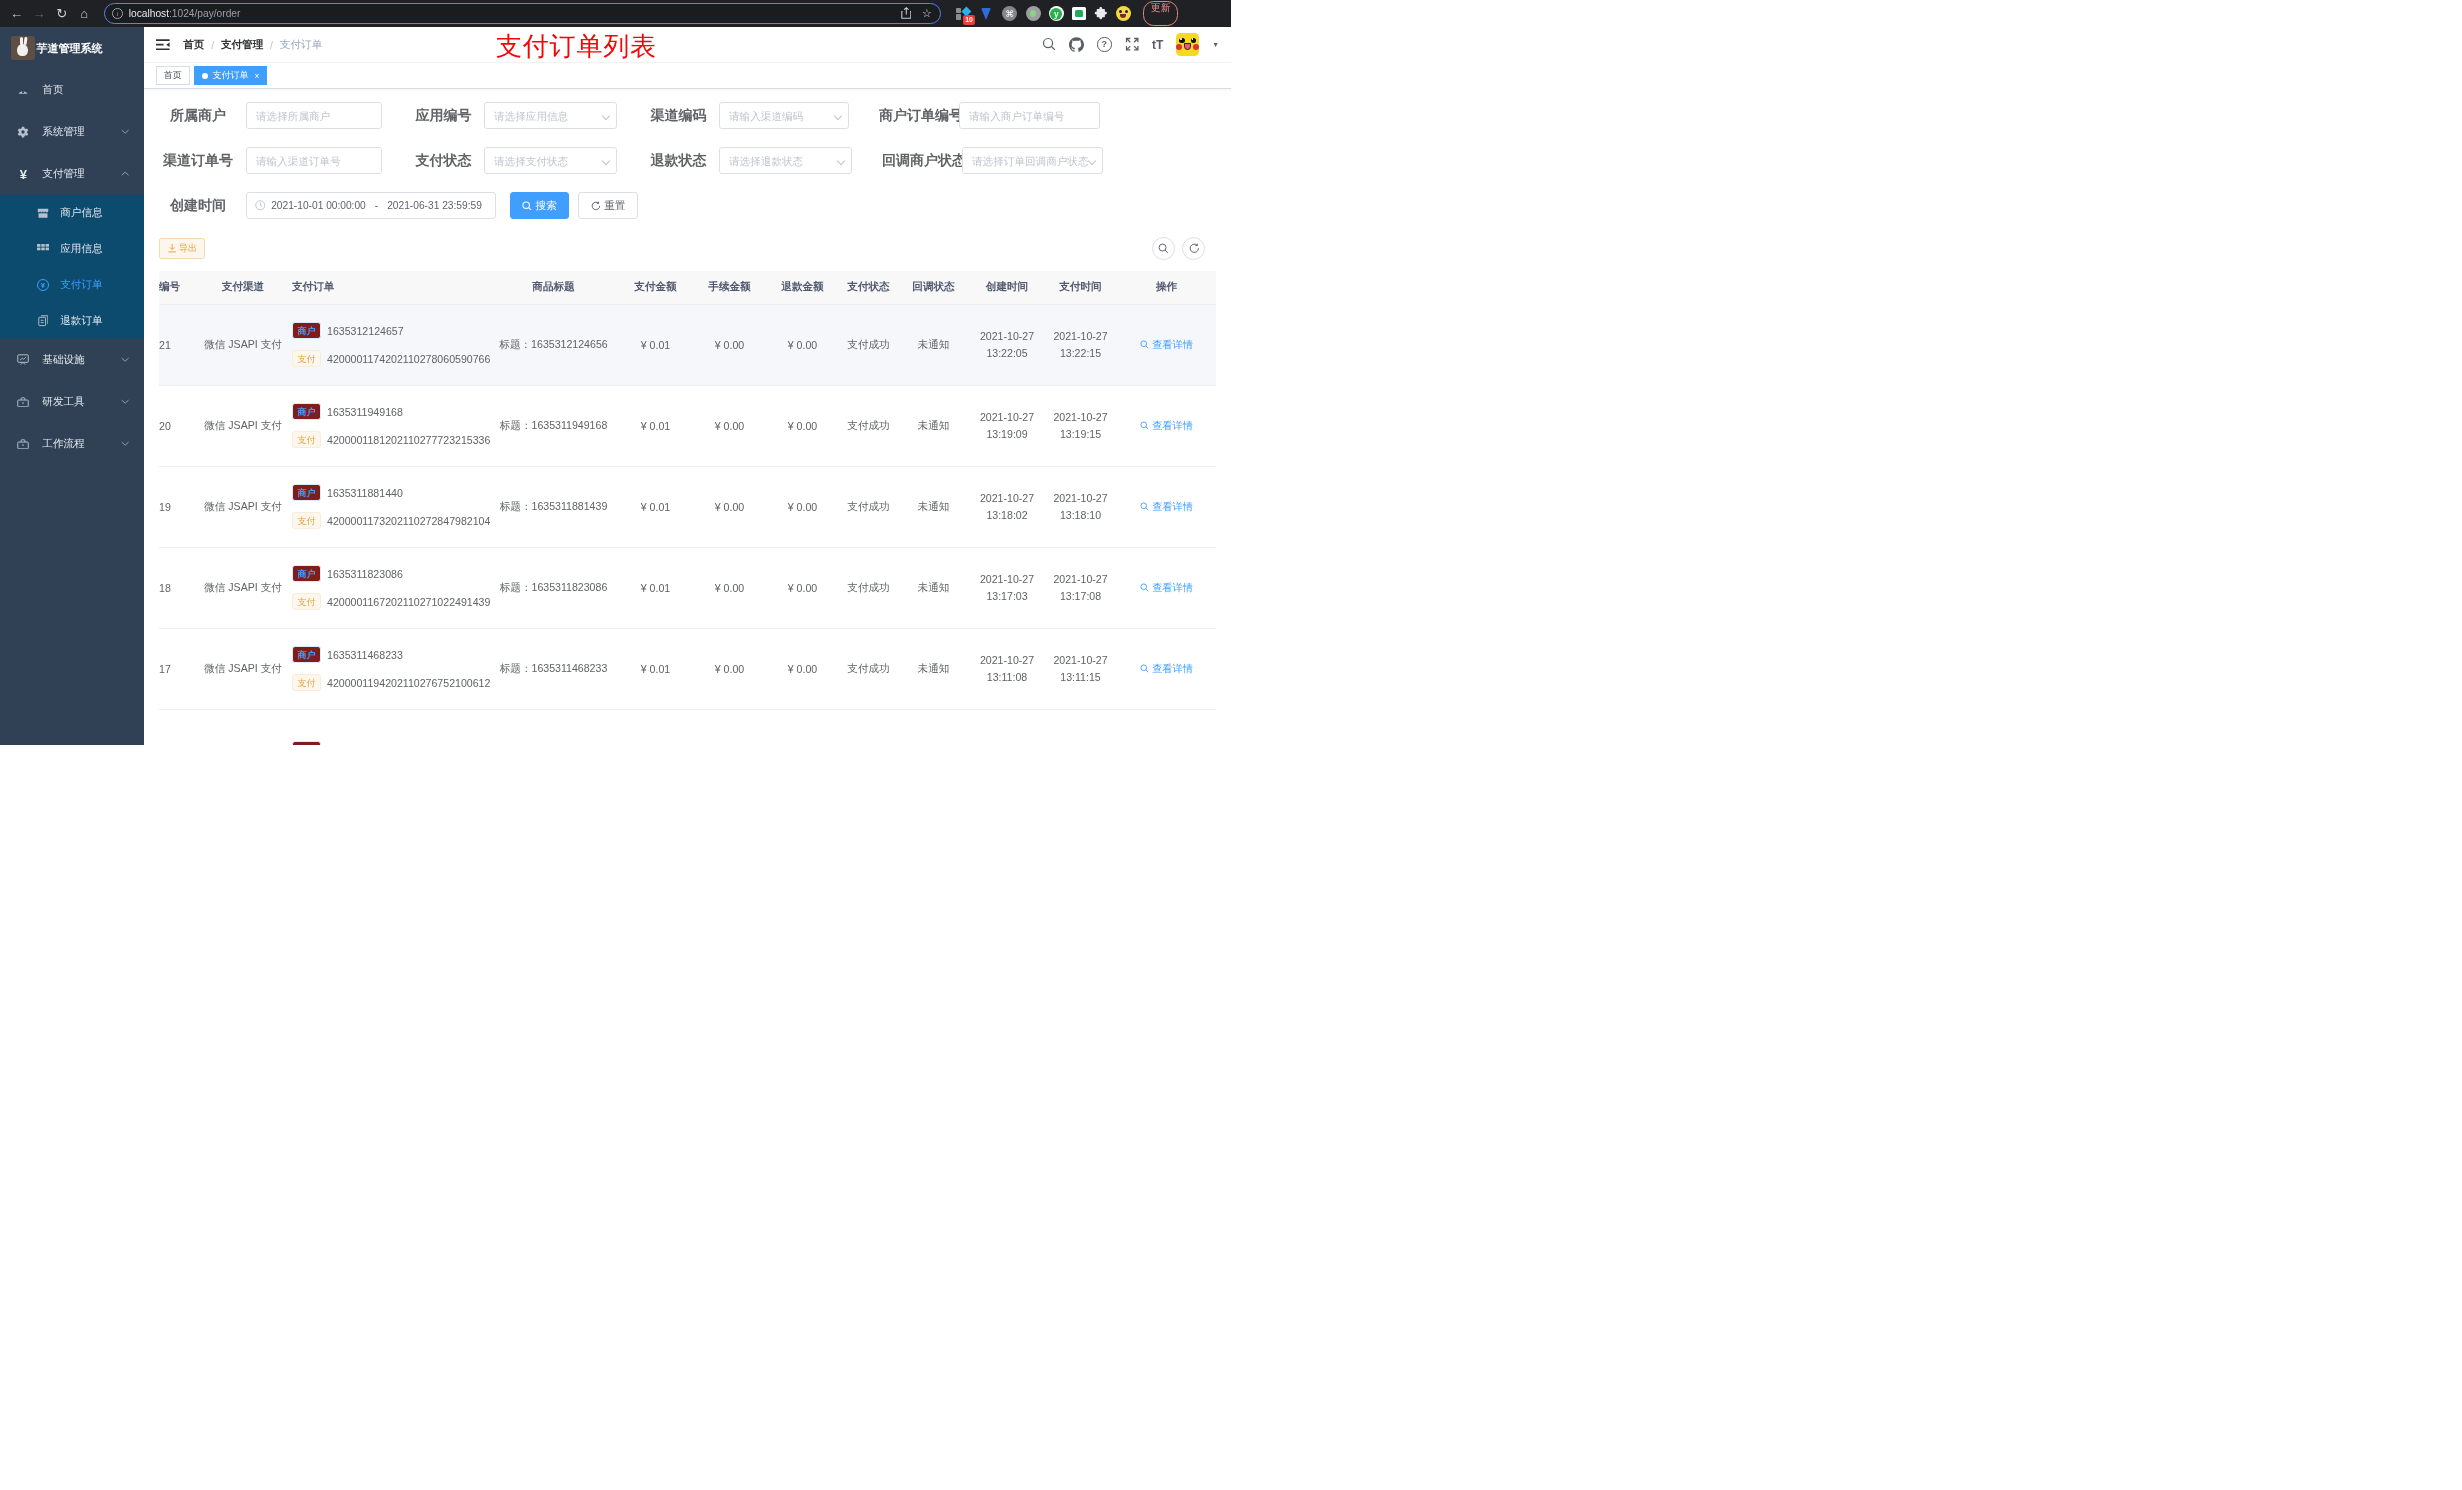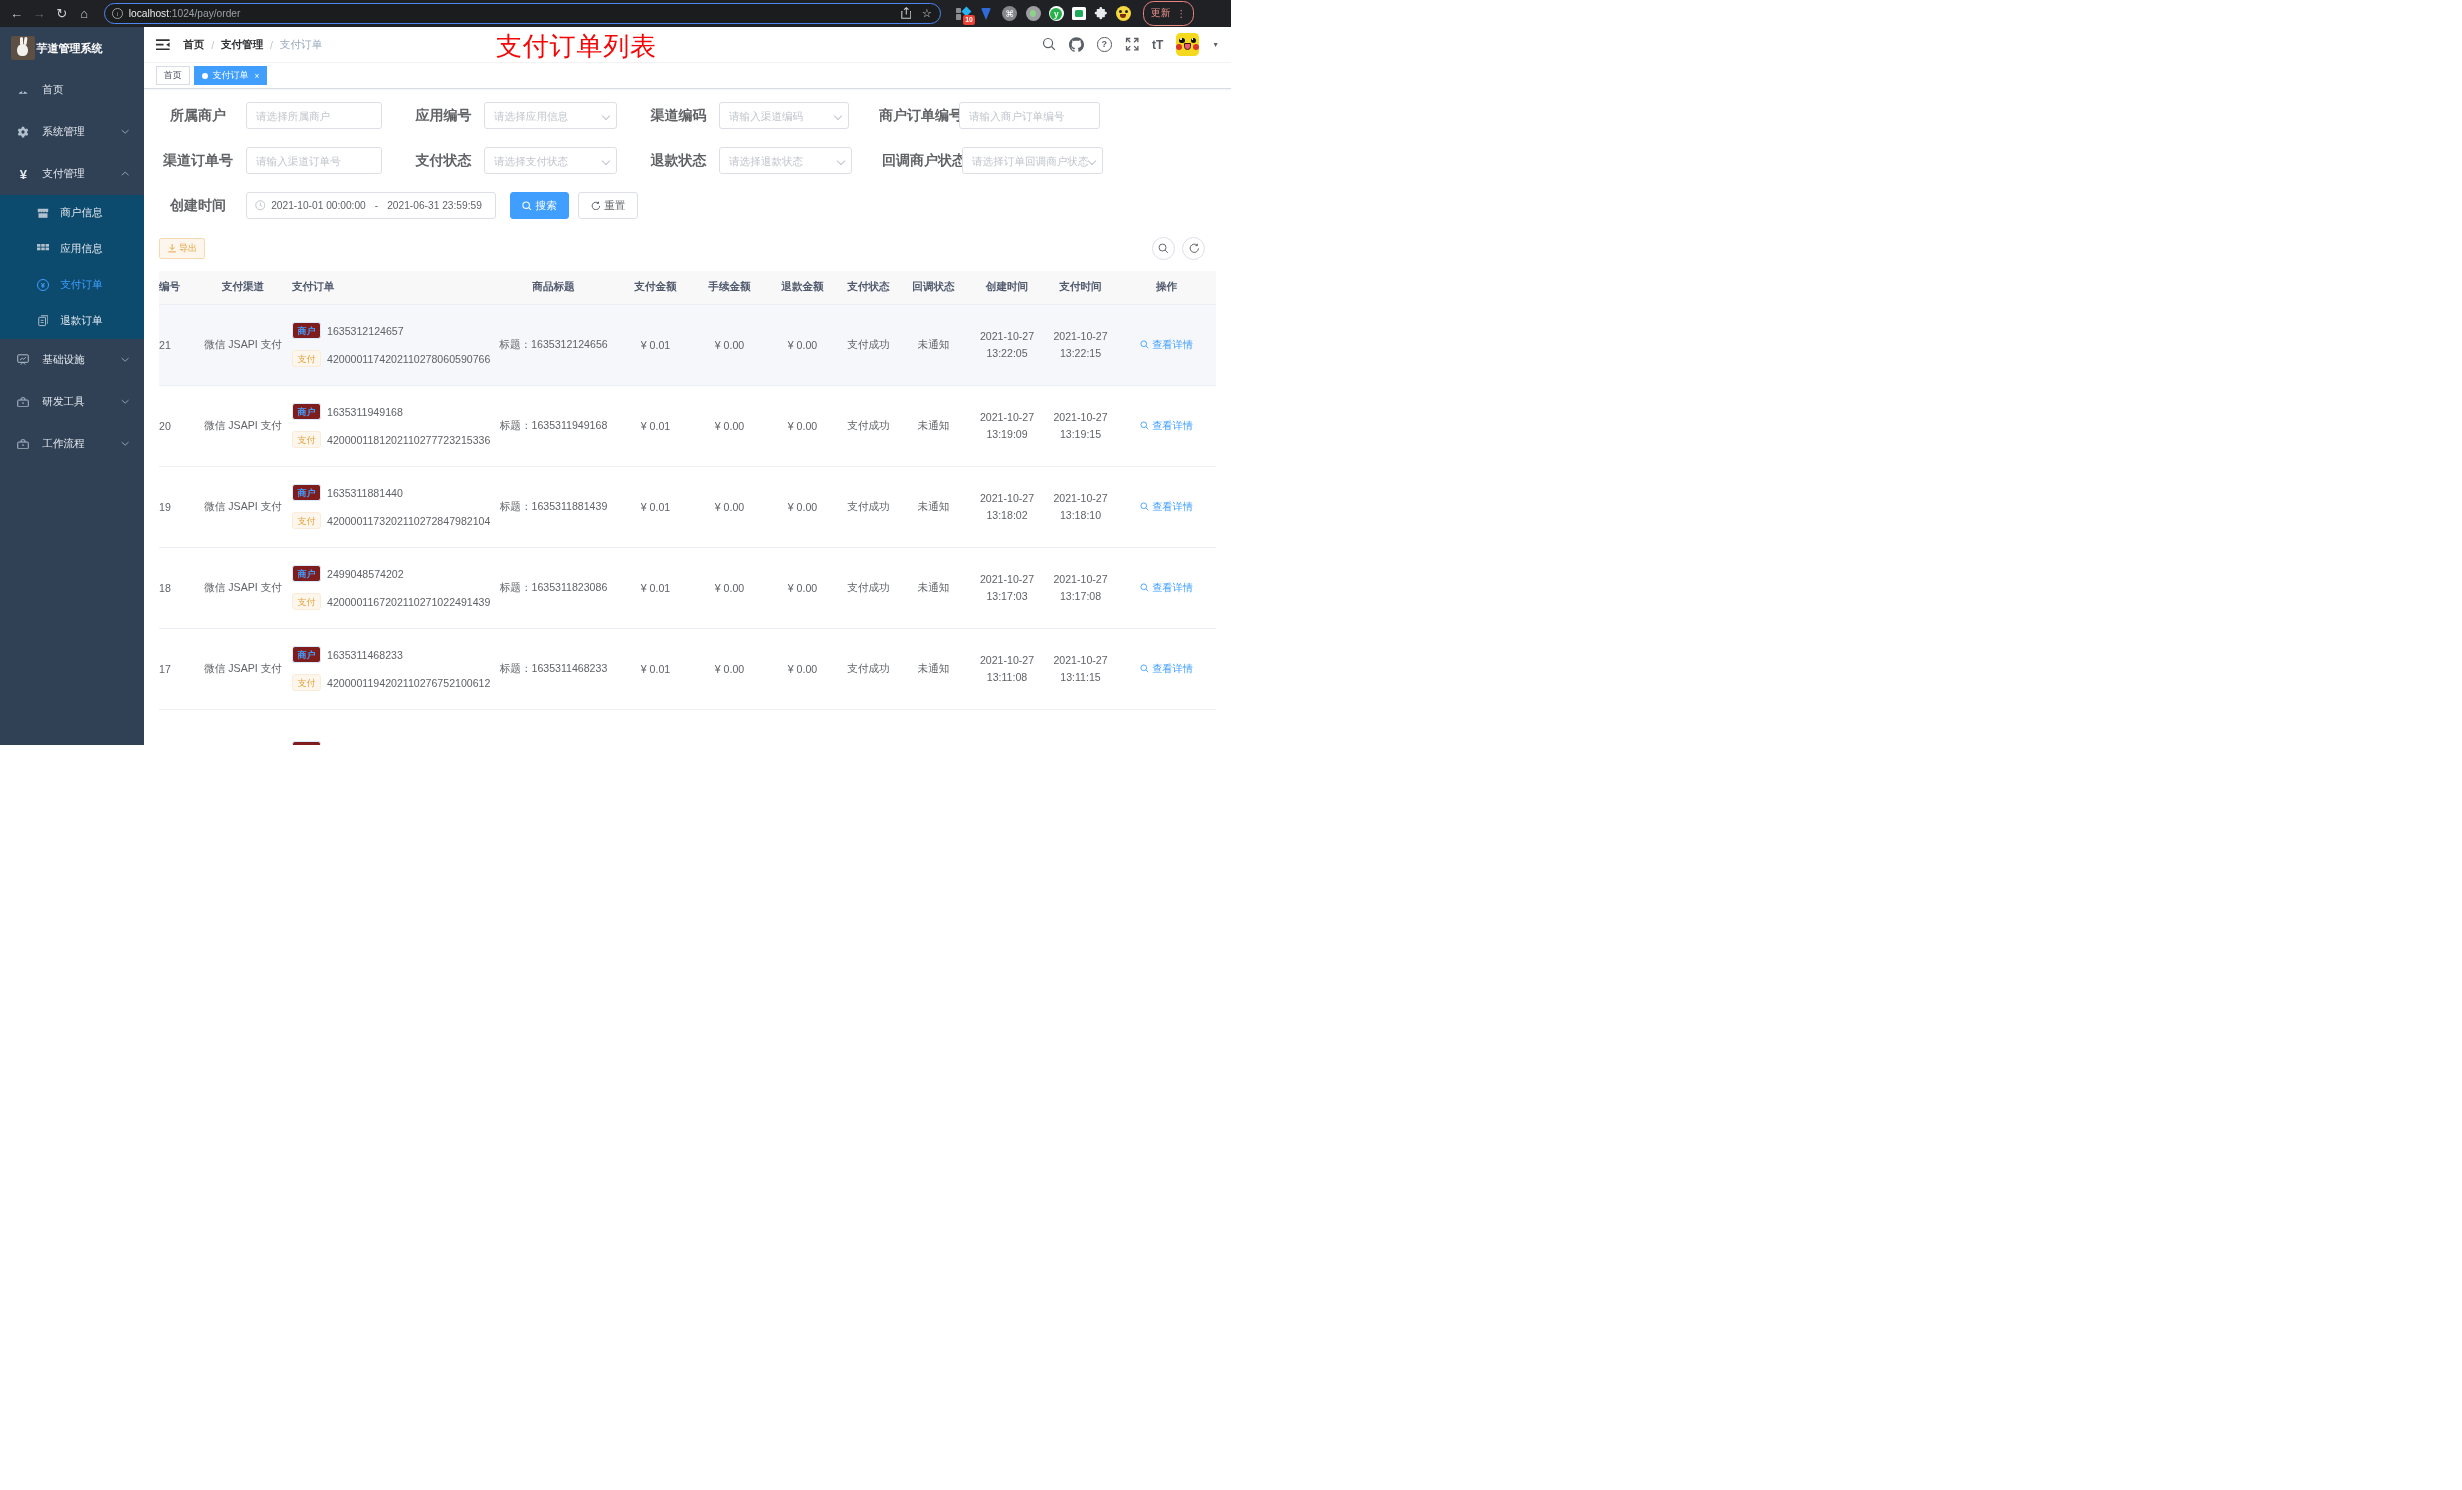--- a/index.html
+++ b/index.html
@@ -25,21 +25,21 @@
   .circle-dot { width:15px; height:15px; border-radius:50%; background:#9c9ea1; display:flex; align-items:center; justify-content:center; }
   .circle-dot i { width:6.8px; height:6.8px; border-radius:50%; background:#8fd08a; }
   .y-ext { width:15px; height:15px; border-radius:50%; background:#fff; display:flex; align-items:center; justify-content:center; }
   .y-ext b { width:12px; height:12px; border-radius:50%; background:#24b24a; color:#fff; font-size:8.3px; display:flex; align-items:center; justify-content:center; }
   .chat-ext { width:13.6px; height:13.6px; background:#fff; border-radius:1.5px; display:flex; align-items:center; justify-content:center; }
   .chat-ext i { width:8.3px; height:6.8px; background:#1eac5b; border-radius:1.5px; position:relative; }
   .chat-ext i:after { content:""; position:absolute; left:1.5px; bottom:-2.3px; border:2.3px solid transparent; border-top-color:#1eac5b; }
   .emoji-face { width:15px; height:15px; border-radius:50%; background:#e8c832; position:relative; background:radial-gradient(circle at 50% 45%, #f6d93e 60%, #e0bd23); }
   .emoji-face .e { position:absolute; width:3px; height:3px; background:#222; border-radius:50%; top:3.8px; }
   .emoji-face .m { position:absolute; width:6px; height:4.5px; background:#7a2c14; border-radius:0 0 6px 6px; left:4.5px; top:7.6px; }
-  .update-chip { margin-left:7.6px; border:1.1px solid #e8847e; color:#ed928c; border-radius:10.6px; height:25px; display:flex; align-items:center; gap:6px; padding:0 6.8px; font-size:9.8px; }
+  .update-chip { margin-left:7.6px; border:1.1px solid #e8847e; color:#ed928c; border-radius:10.6px; height:25px; display:flex; align-items:center; gap:13px; padding:0 6.8px; font-size:9.8px;flex-direction:column; }
   .vdots { letter-spacing:0; font-size:9.8px; }
 
   
   .shell { display:flex; height:718px; }
   .sidebar { width:144px; background:#304156; flex:0 0 144px; color:#cfd6e0; }
   .logo-row { height:42px; display:flex; align-items:center; gap:2px; padding:0 10.6px; }
   .logo-img { width:24px; height:24px; border-radius:2.3px; background:#5d4f43; position:relative; overflow:hidden; flex:0 0 auto; }
   .logo-img .bun { position:absolute; left:6.8px; top:7.6px; width:10.6px; height:12px; background:#f3f1ee; border-radius:50% 50% 45% 45%; }
   .logo-img .ear1,.logo-img .ear2 { position:absolute; width:3px; height:8.3px; background:#f3f1ee; border-radius:1.5px; top:0.8px; }
   .logo-img .ear1 { left:9px; } .logo-img .ear2 { left:13.6px; transform:rotate(8deg); }
@@ -560,21 +560,21 @@
                 <span>查看详情</span>
               </span></span>
         </div>
 
         <div class="trow">
           <span class="td c0">18</span>
           <span class="td c1w">微信 JSAPI 支付</span>
           <span class="td c2w order-cell">
             <span class="order-line">
                 <span class="eltag blue">商户</span>
-                <span>2499048574202</span>
+                <span>1635311823086</span>
               </span>
             <span class="order-line">
                 <span class="eltag gold">支付</span>
                 <span>4200001167202110271022491439</span>
               </span>
           </span>
           <span class="td c3w">标题：1635311823086</span>
           <span class="td c4w">¥ 0.01</span>
           <span class="td c5w">¥ 0.00</span>
           <span class="td c6w">¥ 0.00</span>

